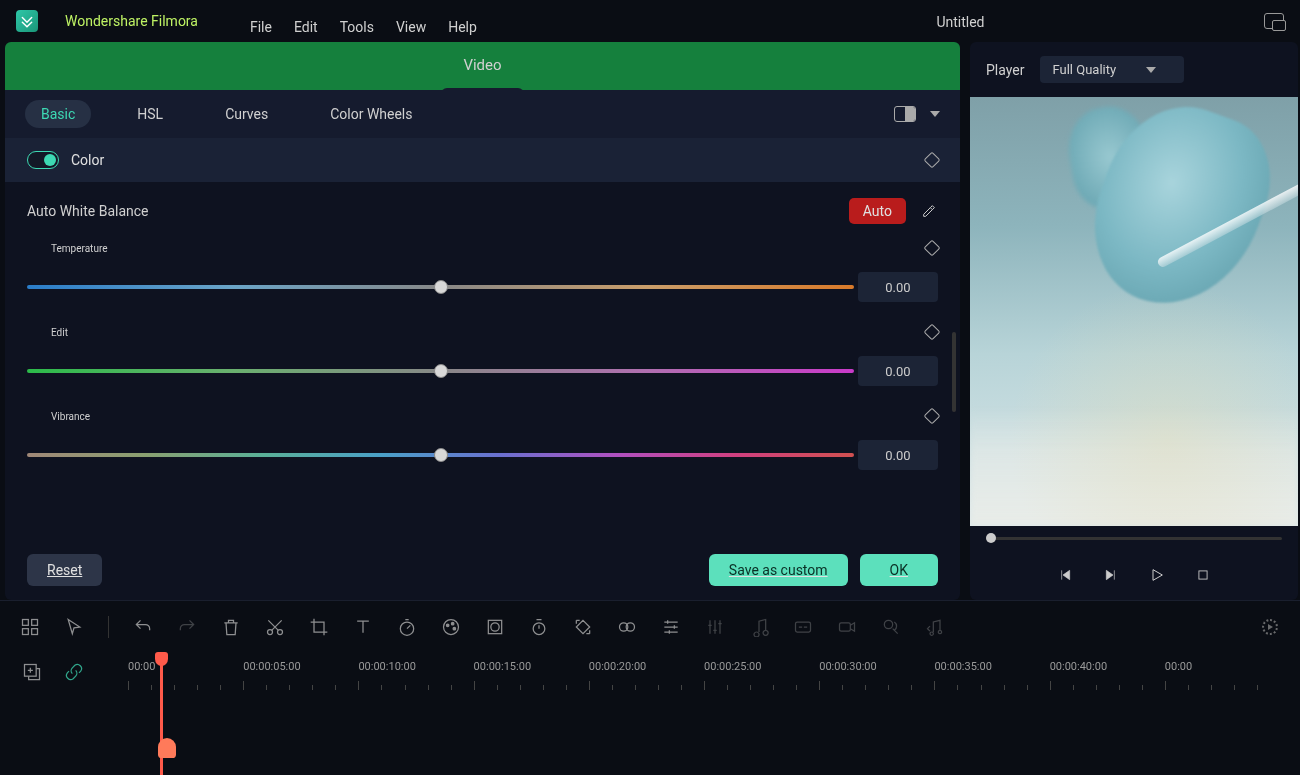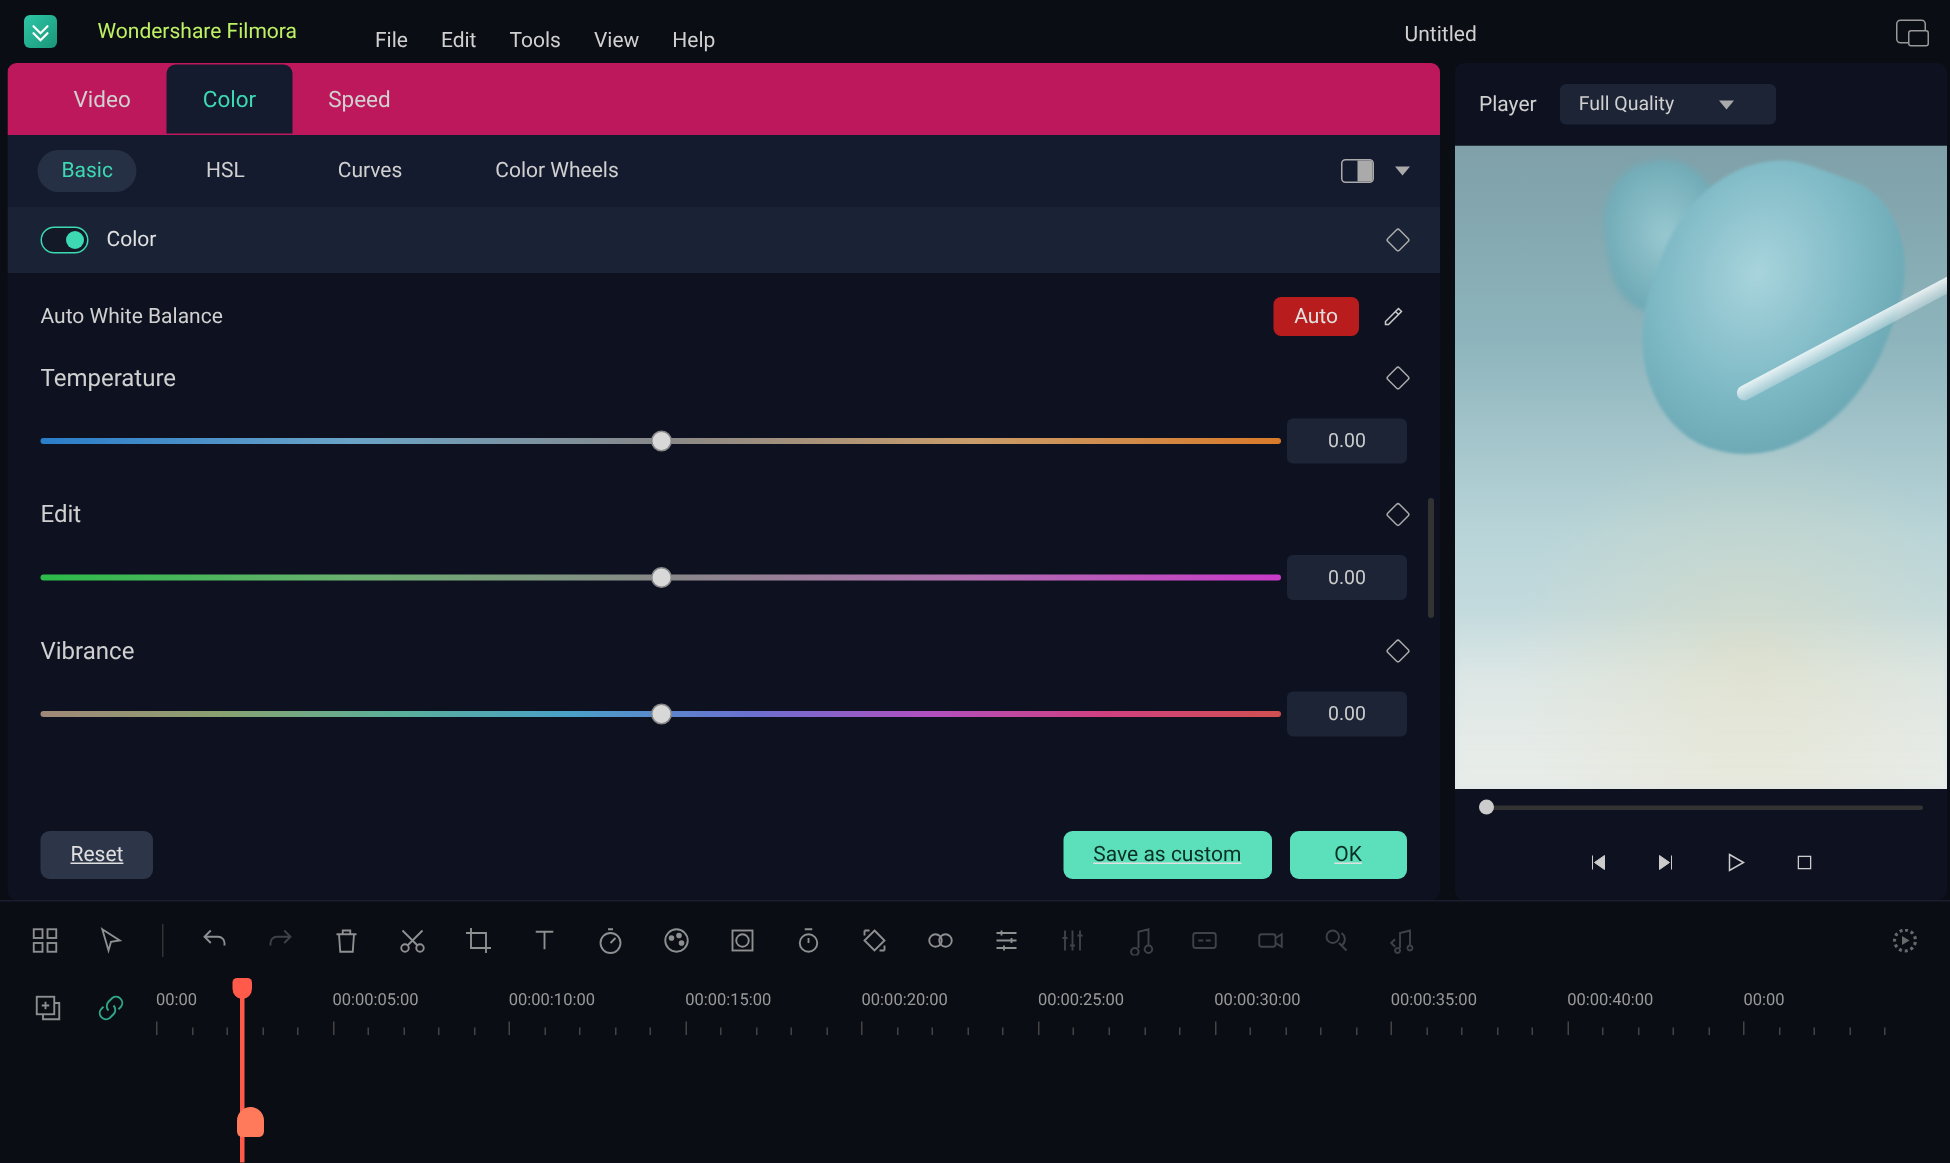--- a/index.html
+++ b/index.html
@@ -15,21 +15,21 @@
   .doc-title { font-size: 14px; color: #d0d0d0; margin-left: 180px;}
   .window-btn { width: 20px; height: 16px; border: 1.5px solid #999; border-radius: 3px; position: relative; }
   .window-btn::after { content:""; position:absolute; bottom:-3px; right:-3px; width: 12px; height: 9px; border:1.5px solid #999; background:#0a0d14; border-radius: 2px; }
 
   
   .main { display: flex; height: 558px; gap: 10px; padding: 0 0 0 5px; }
   .left-panel { width: 955px; background: #0e1220; display:flex; flex-direction:column; border-radius: 6px; overflow:hidden; }
   .right-panel { width: 328px; background: #0e1220; display:flex; flex-direction:column; border-radius: 6px; overflow:hidden; }
 
   
-  .top-tabs { display:flex; align-items:center; height:48px; padding: 0 20px; background: #be185d; }
+  .top-tabs { display:flex; align-items:center; height:48px; padding: 0 20px; background: #15803d; flex-direction: column; }
   .top-tab { padding: 14px 24px; font-size: 15px; color: #d0d0d0; cursor:pointer; }
   .top-tab.active { color: #3dd9b3; background: #151b2e; border-radius: 6px 6px 0 0; }
 
   
   .sub-tabs { display:flex; align-items:center; height:48px; padding: 0 20px; background: #151b2e; gap: 30px; }
   .sub-tab { padding: 6px 16px; font-size: 14px; color: #d0d0d0; cursor:pointer; border-radius: 14px; }
   .sub-tab.active { color: #3dd9b3; background: #263044; }
   .sub-tabs-right { margin-left:auto; display:flex; align-items:center; gap: 14px; }
   .compare-icon { width: 22px; height: 16px; border:1.5px solid #aaa; border-radius:3px; position:relative; }
   .compare-icon::after { content:""; position:absolute; right:0; top:0; bottom:0; width:50%; background:#aaa; border-radius: 0 2px 2px 0;}
@@ -45,21 +45,21 @@
   
   .panel-body { flex:1; padding: 10px 22px; overflow:hidden; position:relative; }
   .awb-row { display:flex; align-items:center; margin: 6px 0 18px 0; }
   .awb-label { font-size:14px; color:#d0d0d0; }
   .auto-btn { margin-left:auto; background:#b91c1c; color:#e0e0e0; font-size:14px; padding: 5px 14px; border-radius: 5px; border:none; cursor:pointer; }
   .eyedrop { width:18px; height:18px; margin-left: 14px; display:flex; align-items:center; justify-content:center; }
   .eyedrop svg { width:16px; height:16px; stroke:#ccc; fill:none; stroke-width:1.5; }
 
   .slider-group { margin-bottom: 24px; }
   .slider-label-row { display:flex; align-items:center; margin-bottom: 18px; }
-  .slider-label { font-size:16px; color:#d0d0d0; }
+  .slider-label { font-size:10px; color:#d0d0d0;margin-left:24px; }
   .slider-row { display:flex; align-items:center; gap: 4px; }
   .slider-track { flex:1; height:4px; border-radius: 2px; position:relative; }
   .slider-thumb { width:14px; height:14px; background:#d8d8d8; border-radius:50%; position:absolute; top:50%; left:50%; transform:translate(-50%,-50%); border:1px solid #888; }
   .slider-value { width:80px; height:30px; background:#1c2436; border-radius:4px; display:flex; align-items:center; justify-content:center; font-size:13px; color:#ccc; }
 
   .track-temp { background: linear-gradient(to right, #2a7dc9, #6aa4c7, #888, #c99d6a, #d97a2a); }
   .track-tint { background: linear-gradient(to right, #2cbb4a, #6ab06f, #888, #b06fb0, #c93ac9); }
   .track-vibrance { background: linear-gradient(to right, #a08878, #8aa070, #5ab098, #4aa0c8, #6a70d0, #b050c0, #d04080, #d05050); }
 
   
@@ -92,21 +92,21 @@
   .toolbar { height: 52px; display:flex; align-items:center; padding: 0 20px; gap: 24px; background:#0a0d14; border-top:1px solid #1a1f2e; }
   .tb-icon { width:20px; height:20px; display:flex; align-items:center; justify-content:center; cursor:pointer; opacity:0.75; }
   .tb-icon.dim { opacity:0.3; }
   .tb-sep { width:1px; height:22px; background:#333; }
   .tb-icon svg { stroke:#bbb; fill:none; stroke-width:1.5; width:20px; height:20px; }
   .tb-spacer { flex:1; }
 
   
   .timeline { height: 120px; background:#0a0d14; padding: 8px 20px 0 20px; position:relative; }
   .tl-left-icons { position:absolute; left:22px; top:10px; display:flex; gap: 22px; }
-  .tl-ruler { margin-left: 84px; height: 30px; position:relative; display:flex; }
+  .tl-ruler { margin-left: 108px; height: 30px; position:relative; display:flex; }
   .tl-tick-group { flex:1; position:relative; }
   .tl-tick-label { font-size:11px; color:#999; position:absolute; top:0; left:0; }
   .tl-ticks { position:absolute; bottom:0; left:0; right:0; height:9px; display:flex; }
   .tl-ticks span { flex:1; border-left:1px solid #444; height:5px; margin-top:4px; }
   .tl-ticks span:first-child { height:9px; margin-top:0; }
   .playhead { position:absolute; left:160px; top:0; bottom:-90px; width:3px; background:#ff5a4a; }
   .playhead::before { content:""; position:absolute; top:0; left:-5px; width:13px; height:14px; background:#ff5a4a; border-radius: 3px 3px 50% 50%; }
   .clip-marker { position:absolute; left:158px; top: 86px; width:18px; height:20px; background:#ff7a5a; border-radius: 10px 10px 4px 4px; }
 
   .scrollbar-v { position:absolute; right: 4px; top: 150px; width:4px; height: 80px; background:#333; border-radius:2px; }

